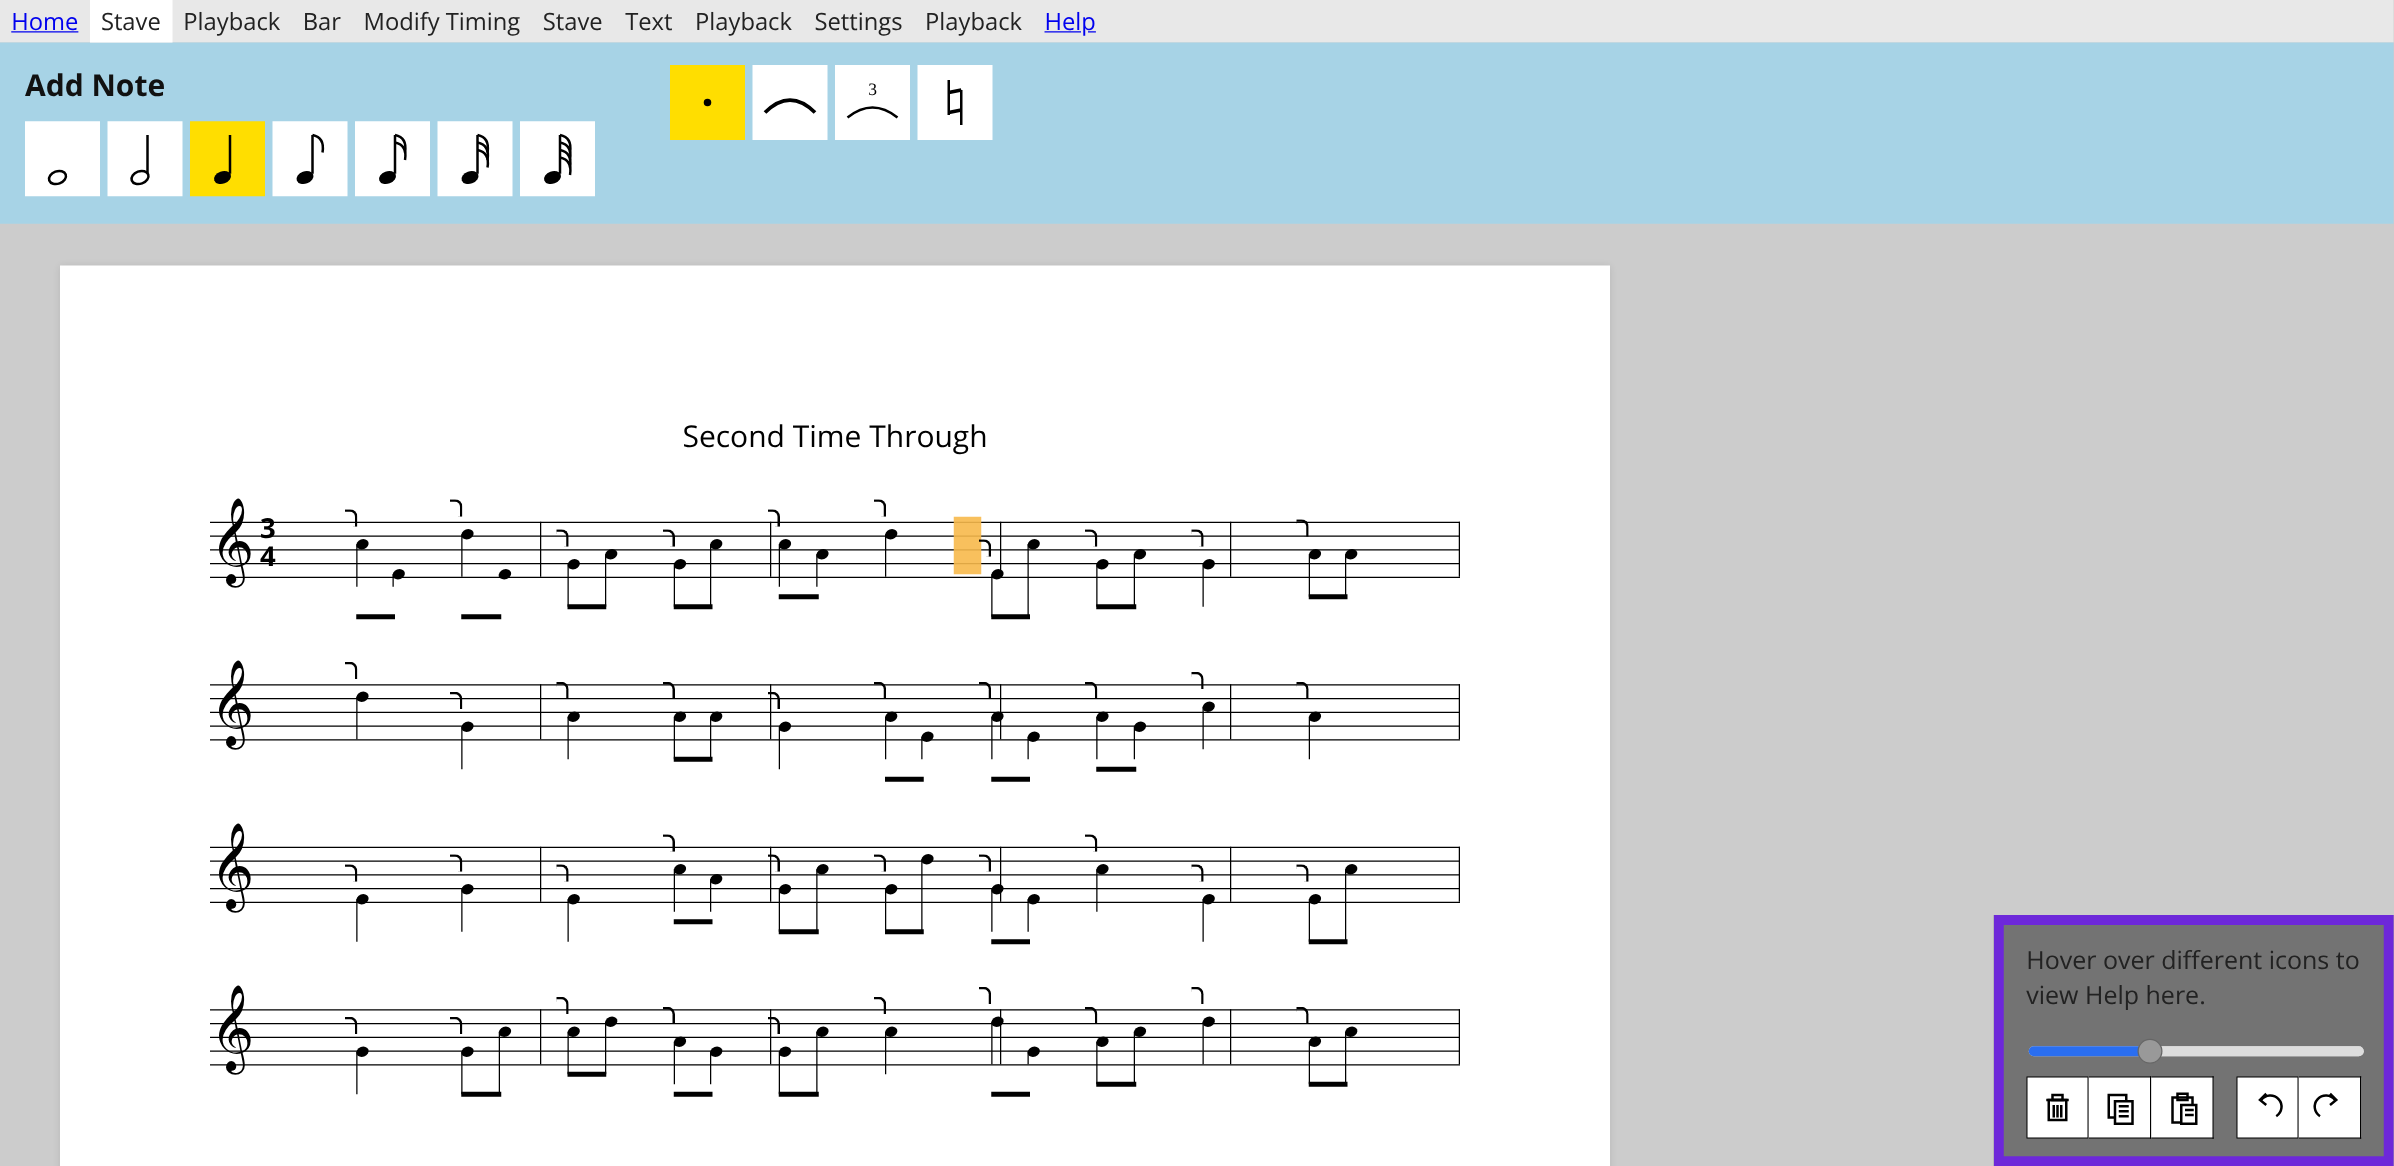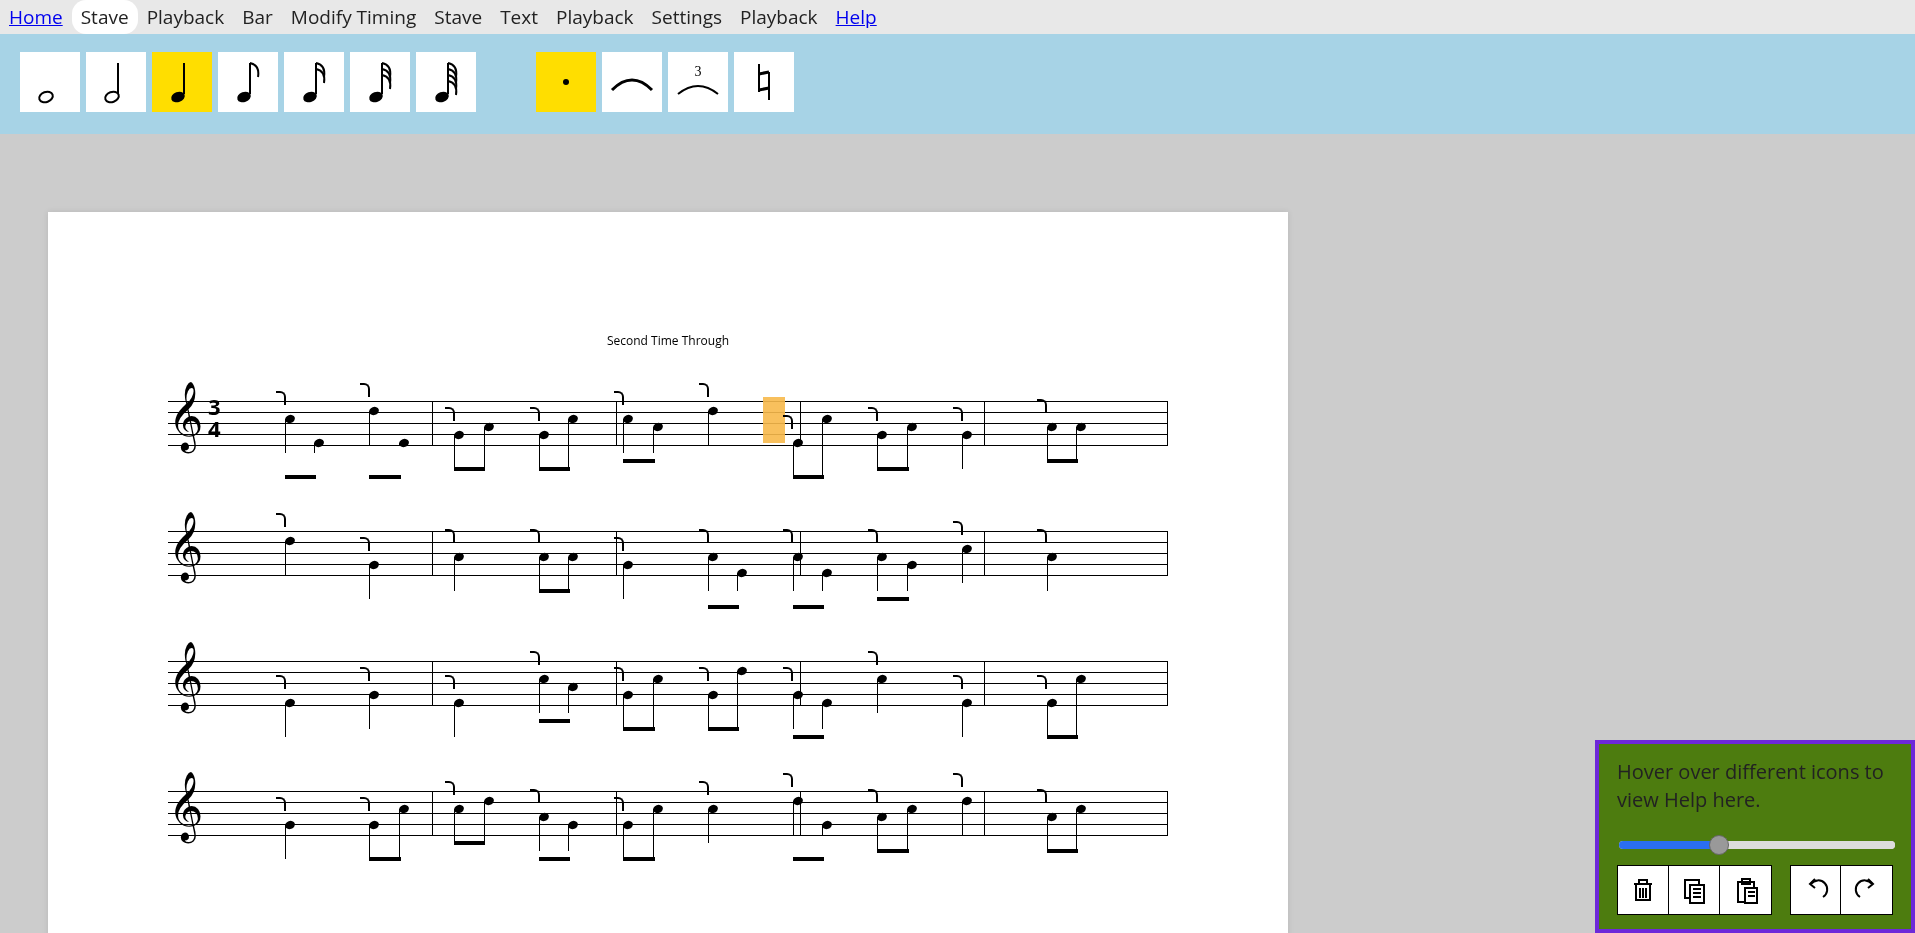--- a/index.html
+++ b/index.html
@@ -1,37 +1,37 @@
 <!DOCTYPE html>
 <html><head>
 <meta charset="utf-8">
 <style>
   * { box-sizing: border-box; }
   html, body { margin: 0; padding: 0; font-family: "Segoe UI", "Open Sans", Arial, sans-serif; }
   body { background: #cccccc; width: 1915px; height: 933px; overflow: hidden; position: relative; }
 
   
   .menubar { background: #e8e8e8; display: flex; font-size: 19px; }
-  .menubar .item { padding: 4px 9px; color: #222; cursor: pointer; border-radius: 14px; }
+  .menubar .item { padding: 4px 9px; color: #222; cursor: pointer; }
   .menubar .item.link { color: #0000ee; text-decoration: underline; }
   .menubar .item.active { background: #ffffff; }
 
   
   .ribbon { background: #a7d3e6; padding: 18px 20px 22px 20px; }
   .ribbon-sections { display: flex; gap: 60px; }
   .ribbon-section h2 { margin: 0 0 12px 0; font-size: 24px; font-weight: 700; color: #111; }
   .ribbon-row { display: flex; gap: 6px; }
   .ribbon-btn { width: 60px; height: 60px; background: #fff; display:flex; align-items:center; justify-content:center; cursor:pointer; }
   .ribbon-btn.active { background: #ffde00; }
 
   
   .workspace { position:absolute; top: 190px; left:0; right:0; bottom:0; overflow:auto; }
   .page { background:#fff; width: 1240px; margin: 22px 0 0 48px; padding: 110px 120px 60px 120px; box-shadow: 0 0 6px rgba(0,0,0,0.1); }
   .score-title { text-align:center; font-size: 30px; font-weight:500; margin:0; }
-  .score-sub   { text-align:center; font-size: 12px; margin: 10px 0 40px 0; font-weight:500;}
+  .score-sub   { text-align:center; font-size: 24px; margin: 10px 0 40px 0; font-weight:500;}
 
   
   .stave { position:relative; height: 90px; margin: 28px 0 40px 0; }
   .stave .lines { position:absolute; inset:12px 0 34px 0; }
   .stave .lines div { position:absolute; left:0; right:0; height:1px; background:#000; }
   .stave .lines div:nth-child(1){top:0%}
   .stave .lines div:nth-child(2){top:25%}
   .stave .lines div:nth-child(3){top:50%}
   .stave .lines div:nth-child(4){top:75%}
   .stave .lines div:nth-child(5){top:100%}
@@ -39,21 +39,21 @@
   .stave .timesig { position:absolute; left:40px; top:6px; font-size:22px; font-weight:bold; line-height:1; text-align:center; }
   .stave .notes { position:absolute; left:80px; right:0; top:0; bottom:0; }
   .note-hl { position:absolute; width:22px; height:46px; background:#f7b94b; opacity:0.9; }
   .bar { position:absolute; top:12px; bottom:34px; width:1px; background:#000; }
   .notehead { position:absolute; width:10px; height:8px; background:#000; border-radius:50%; transform:rotate(-20deg);}
   .stem { position:absolute; width:1px; background:#000; }
   .flag { position:absolute; width:10px; height:14px; border-top:2px solid #000; border-right:2px solid #000; border-radius: 0 6px 0 0; }
   .beam { position:absolute; height:4px; background:#000; }
 
   
-  .panel { position:absolute; right:0; bottom:0; width:320px; background:#4d7c0f; border:4px solid #6d28d9; padding:14px 18px 14px 18px; }
+  .panel { position:absolute; right:0; bottom:0; width:320px; background:#737373; border:8px solid #6d28d9; padding:14px 18px 14px 18px; }
   .panel-text { font-size:20px; line-height:1.4; color:#222; margin-bottom:18px; }
   .panel-slider { width:100%; margin-bottom:16px; }
   input[type=range]{ -webkit-appearance:none; width:100%; height:8px; background:#ddd; border-radius:4px;}
   input[type=range]::-webkit-slider-runnable-track{height:8px;background:linear-gradient(to right,#2a6ef0 0%,#2a6ef0 35%,#ddd 35%,#ddd 100%);border-radius:4px;}
   input[type=range]::-webkit-slider-thumb{-webkit-appearance:none;width:20px;height:20px;background:#999;border-radius:50%;margin-top:-6px;border:1px solid #666;}
   .panel-tools { display:flex; gap:0; }
   .panel-tools button { width:56px; height:50px; background:#fff; border:1px solid #000; display:flex;align-items:center;justify-content:center; cursor:pointer; font-size:22px;}
   .panel-tools button + button { border-left:none; }
   .panel-tools .spacer { width:20px; border:none; background:transparent; cursor:default;}
 </style>
@@ -70,20 +70,21 @@
     <div class="item">Text</div>
     <div class="item">Playback</div>
     <div class="item">Settings</div>
     <div class="item">Playback</div>
     <div class="item link">Help</div>
   </div>
 
 <div class="ribbon">
   <div class="ribbon-sections">
     <div class="ribbon-section">
+      <h2>Add Note</h2>
       <div class="ribbon-row" id="addnote-row">
           <div class="ribbon-btn" title="semibreve">
             <svg width="40" height="50" viewBox="0 0 40 50">
               <ellipse cx="16" cy="40" rx="7" ry="5" transform="rotate(-20 16 40)" fill="none" stroke="#000" stroke-width="2"></ellipse>
             </svg>
           </div>
           <div class="ribbon-btn" title="minim">
             <svg width="40" height="50" viewBox="0 0 40 50">
               <ellipse cx="16" cy="40" rx="7" ry="5" transform="rotate(-20 16 40)" fill="none" stroke="#000" stroke-width="2"></ellipse>
               <line x1="22" y1="37" x2="22" y2="6" stroke="#000" stroke-width="2"></line>

